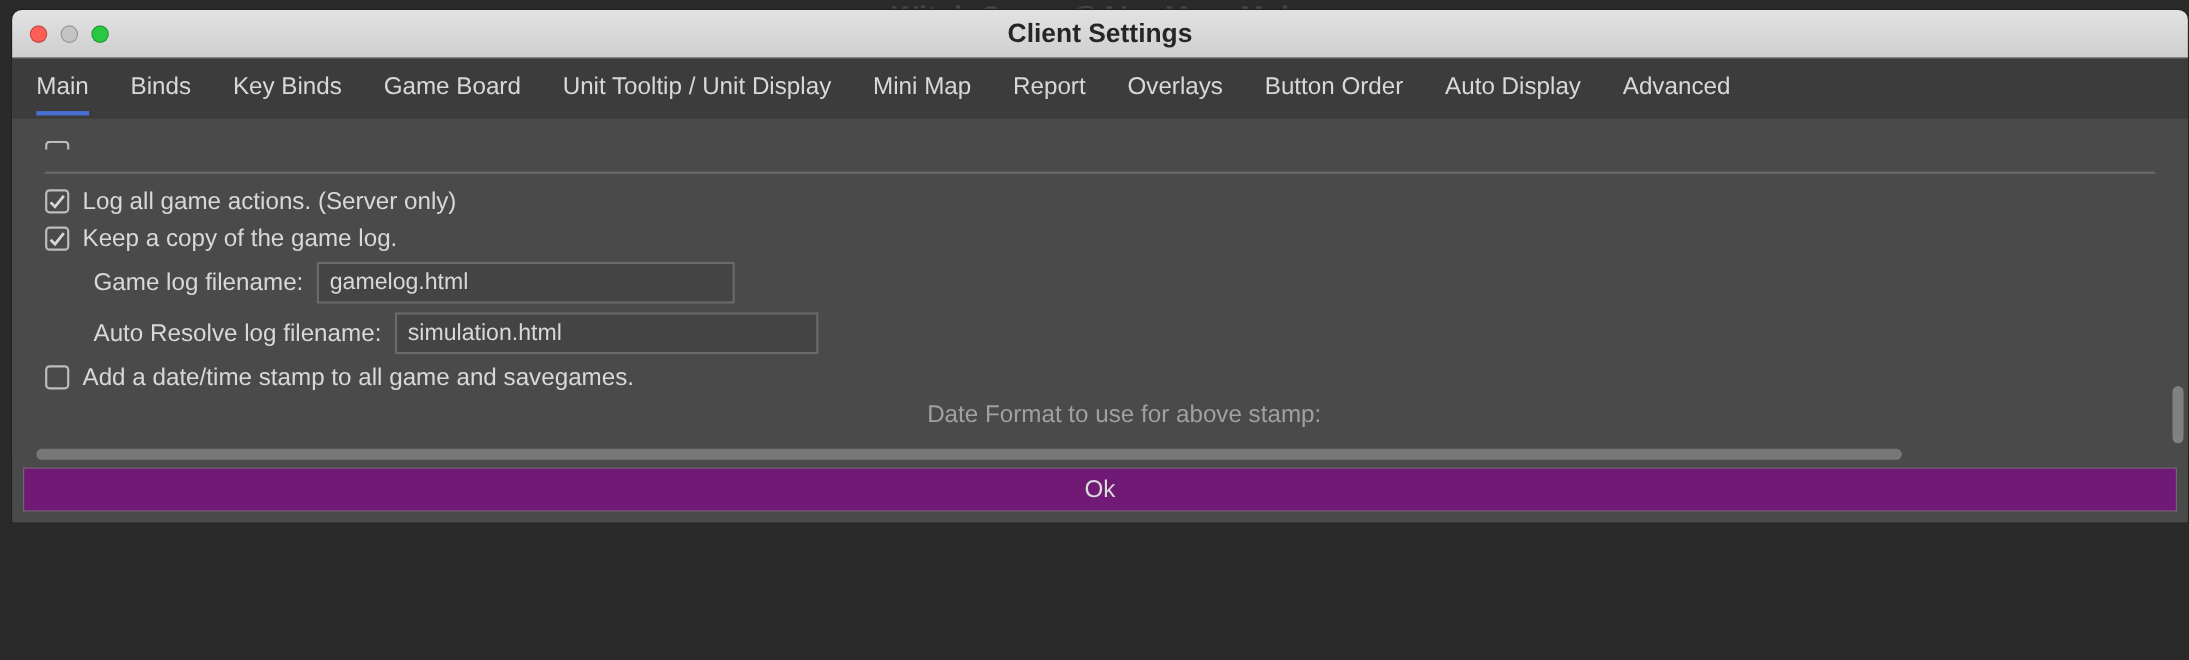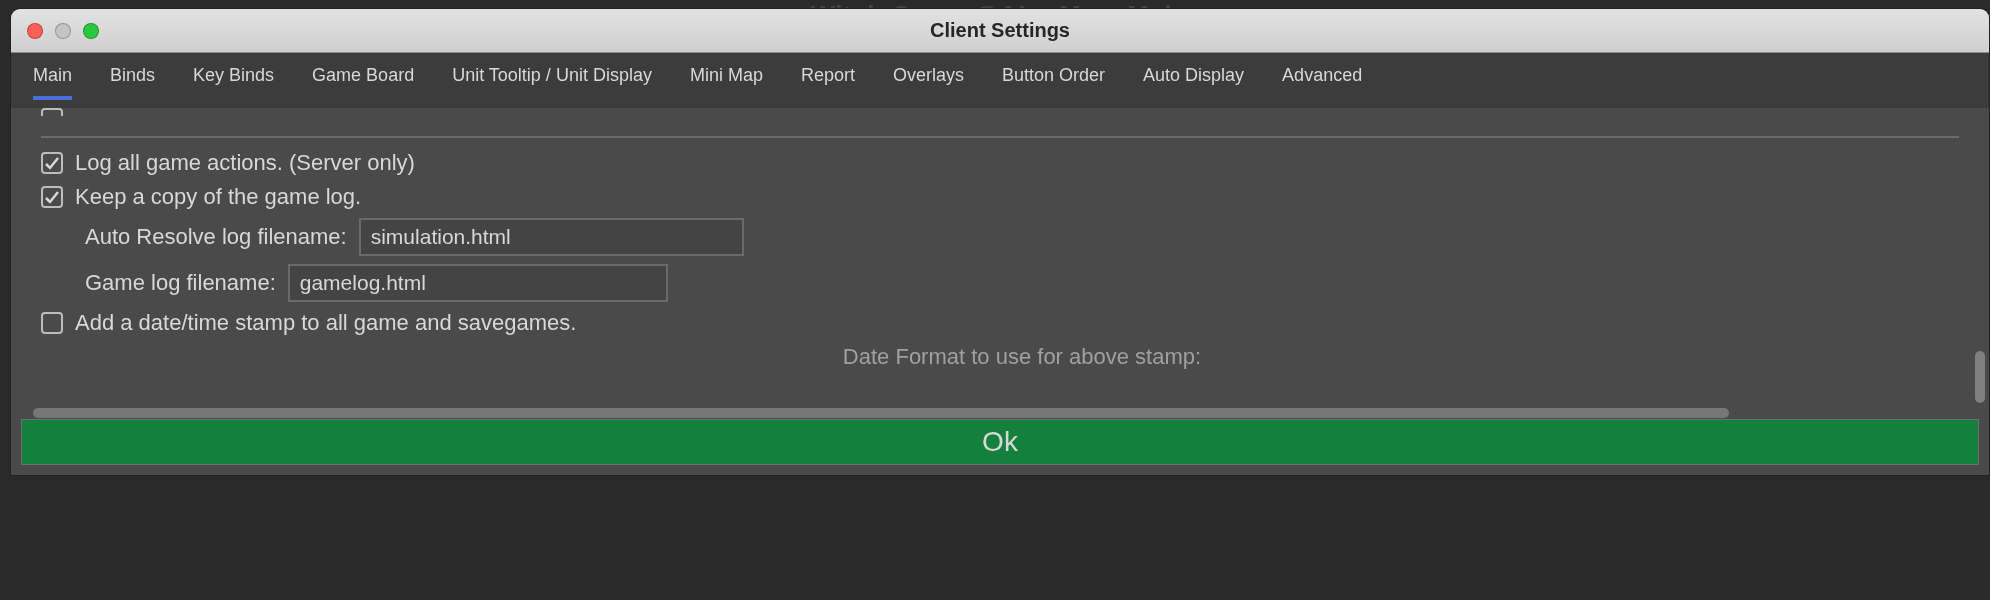--- a/index.html
+++ b/index.html
@@ -60,44 +60,44 @@
     border: 0.5px solid rgba(0,0,0,0.25);
   }
   .dot.red    { background: #ff5f57; }
   .dot.yellow { background: #c4c4c4; }
   .dot.green  { background: #28c840; }
   .title {
     position: absolute;
     left: 0; right: 0;
     text-align: center;
     font-weight: 700;
-    font-size: 20px;
+    font-size: 24px;
     color: #262626;
   }
   .tabs {
     display: flex;
     gap: 38px;
     padding: 12px 22px 0 22px;
     background: var(--bg-dark);
     height: 55px;
     align-items: flex-start;
   }
   .tab {
     color: var(--text);
-    font-size: 18px;
+    font-size: 22px;
     padding-bottom: 10px;
     cursor: pointer;
     white-space: nowrap;
   }
   .tab.active {
     border-bottom: 4px solid var(--accent);
   }
   .content {
     background: var(--bg);
-    padding: 0 24px 0 24px;
+    padding: 20px 24px 0 24px;
     height: 310px;
     position: relative;
   }
   .group-border {
     border-top: 2px solid var(--border);
     margin: 20px 6px 12px 6px;
   }
   .row {
     display: flex;
     align-items: center;
@@ -164,24 +164,24 @@
   }
   .buttons {
     position: absolute;
     left: 10px; right: 10px;
     bottom: 10px;
     display: flex;
     gap: 8px;
   }
   .btn {
     flex: 1;
-    background: #15803d;
+    background: #701a75;
     border: 1px solid #6f6f6f;
     color: var(--text);
-    font-size: 28px;
+    font-size: 22px;
     padding: 6px 0;
     text-align: center;
     cursor: pointer;
   }
 </style>
 </head>
 <body>
 
 <div class="bg-text">Witch Coven@AL - MegaMek</div>
 
@@ -232,27 +232,27 @@
     <div class="row">
       <div class="checkbox">
         <svg viewBox="0 0 16 16">
             <polyline points="2,9 6,13 14,3" fill="none" stroke="#d8d8d8" stroke-width="2.5"></polyline>
           </svg>
       </div>
       <span>Keep a copy of the game log.</span>
     </div>
 
     <div class="row indent">
+      <span>Game log filename:</span>
+      <input class="text" style="width: 380px;" value="gamelog.html">
+    </div>
+
+    <div class="row indent">
       <span>Auto Resolve log filename:</span>
       <input class="text" style="width: 385px;" value="simulation.html">
-    </div>
-
-    <div class="row indent">
-      <span>Game log filename:</span>
-      <input class="text" style="width: 380px;" value="gamelog.html">
     </div>
 
     <div class="row">
       <div class="checkbox unchecked">
         
       </div>
       <span>Add a date/time stamp to all game and savegames.</span>
     </div>
 
     <div class="row indent dimmed">

